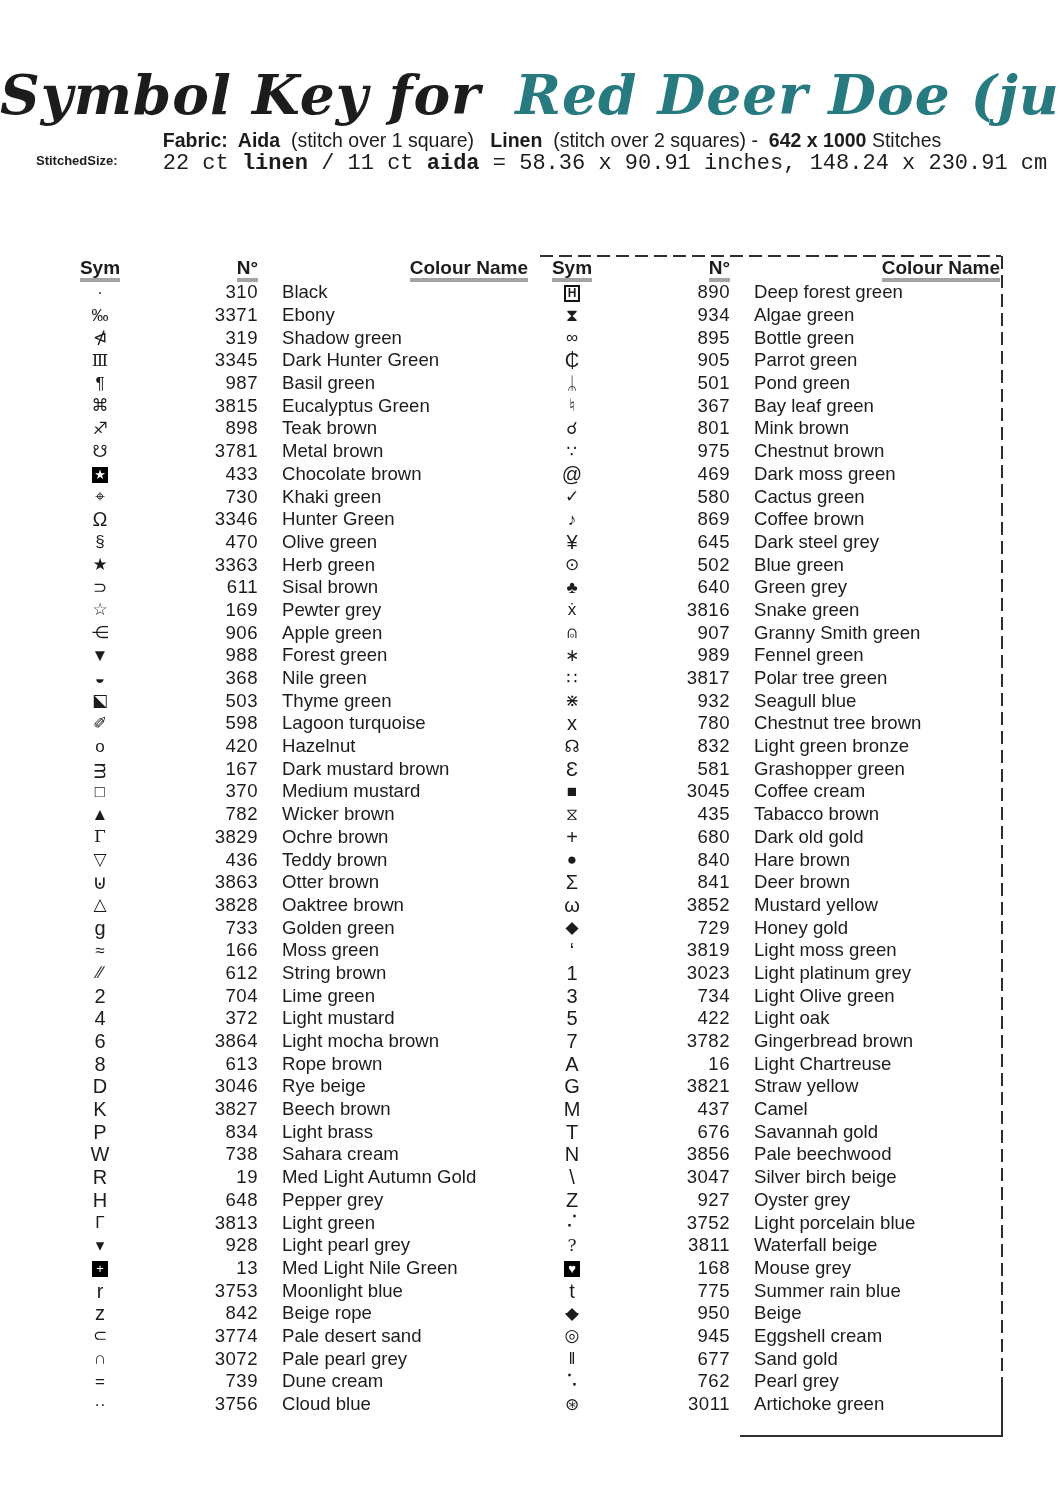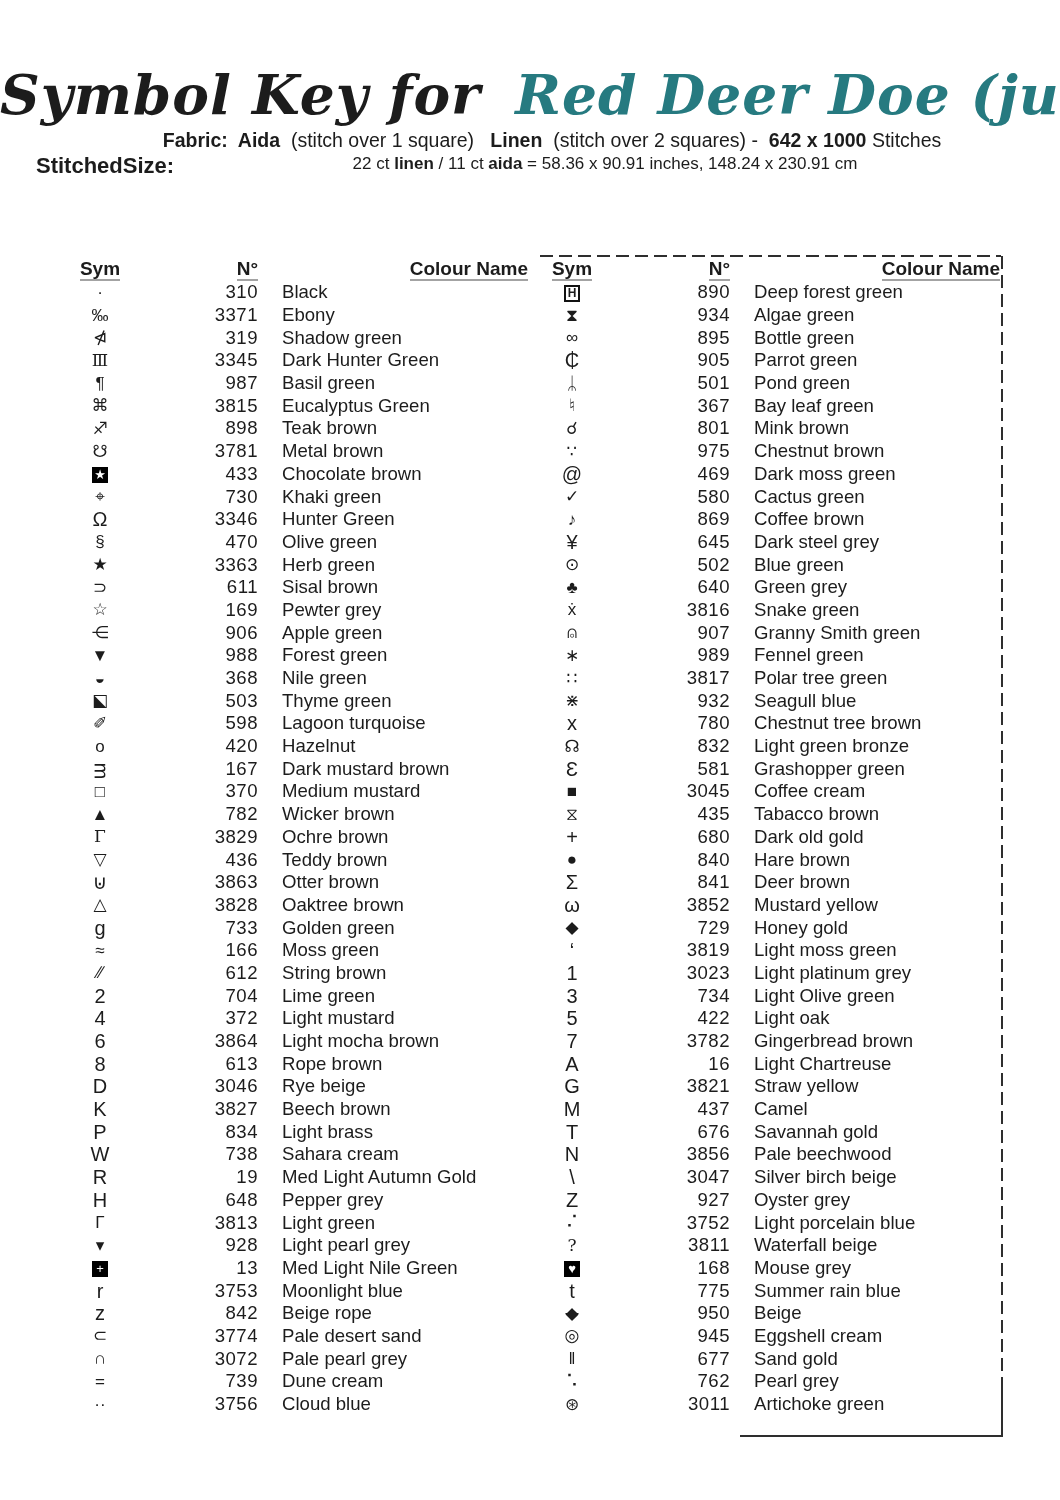--- a/index.html
+++ b/index.html
@@ -13,34 +13,34 @@
   .title .t-teal  { color:#267a80; padding-left:14px; }
 
   .infoline { position:absolute; left:0; width:100%; text-align:center;
               font-size:19.5px; line-height:23px; white-space:nowrap;padding-left:44px; }
   .seg { white-space:pre; }
   .seg.b { font-weight:bold; }
 
   #fabric-line { top:129px; }
 
   .sizes { position:absolute; top:152px; left:0; right:0; }
-  .sizes-label { position:absolute; left:36px; top:1px; font-weight:bold; font-size:22px; }
+  .sizes-label { position:absolute; left:36px; top:1px; font-weight:bold; font-size:13px; }
   .size-lines { margin-left:150px; text-align:center; }
-  .size-line { font-size:17px; line-height:23px; white-space:nowrap; }
+  .size-line { font-size:22px; line-height:23px; white-space:nowrap;font-family:Liberation Mono, monospace; }
 
   .key-table { position:absolute; top:257px; left:76px; display:flex; }
   .key-col { width:452px; }
   .key-col + .key-col { margin-left:20px; }
 
   .khead, .krow { display:grid; grid-template-columns:48px 110px auto; column-gap:24px; align-items:center; }
   .khead { height:24px; font-weight:bold; font-size:19px; }
   .khead .h-sym  { text-align:center; }
   .khead .h-n    { text-align:right; }
   .khead .h-name { text-align:right; }
-  .khead span u-b, .hul { border-bottom:2px solid #a3a3a3; display:inline-block; line-height:20px; }
+  .khead span u-b, .hul { border-bottom:4px solid #a3a3a3; display:inline-block; line-height:20px; }
 
   .krow { height:22.7px; font-size:18.6px; }
   .c-sym  { text-align:center; font-size:17px; line-height:1; }
   .c-n    { text-align:right; letter-spacing:0.5px; }
   .c-name { text-align:left; white-space:nowrap; }
 
   .sv-invert { display:inline-block; background:#000; color:#fff; font-size:13px;
                line-height:16px; min-width:16px; padding:0 1px; }
   .sv-boxed  { display:inline-block; border:2px solid #111; font-size:12px; font-weight:bold;
                line-height:13px; padding:0 2px; }

